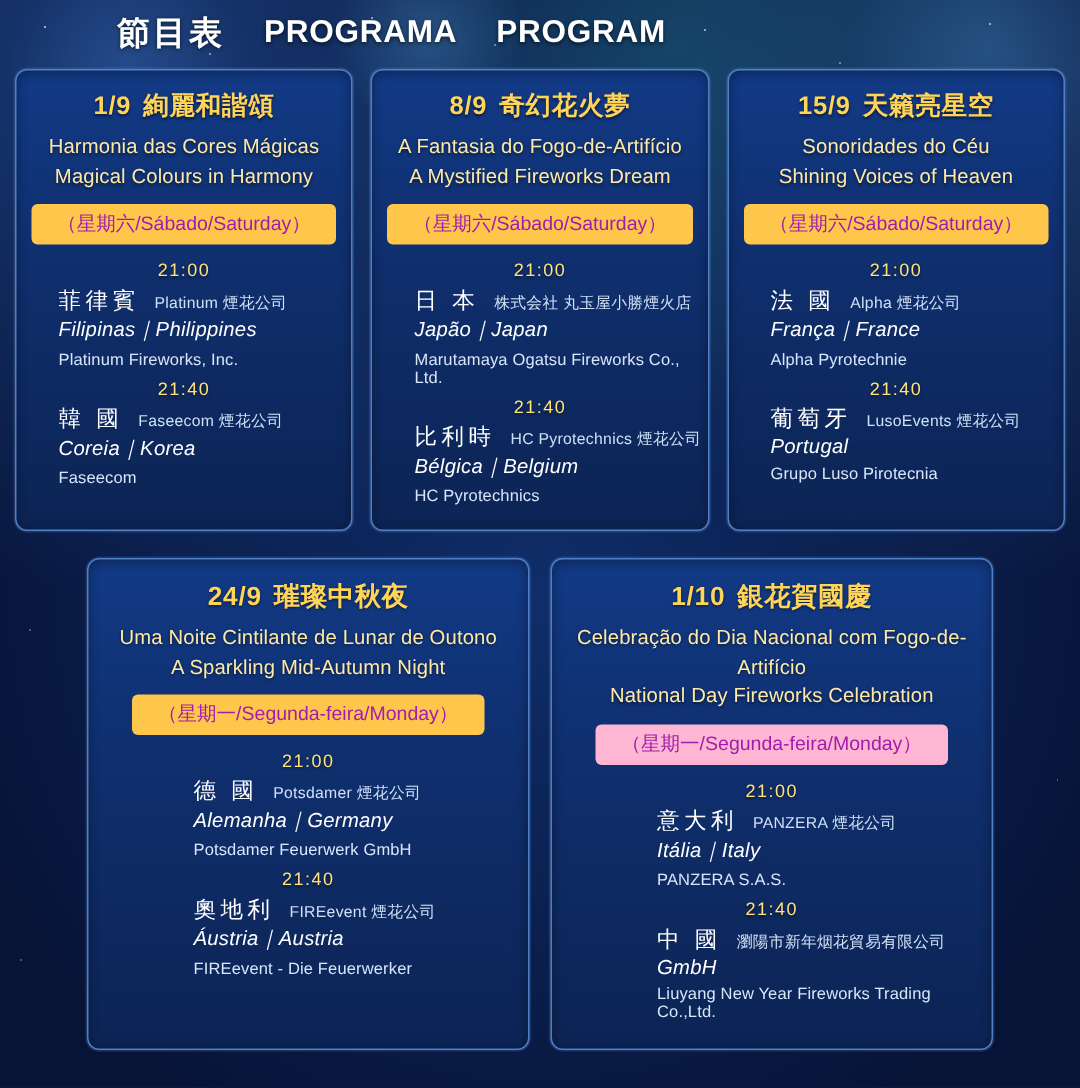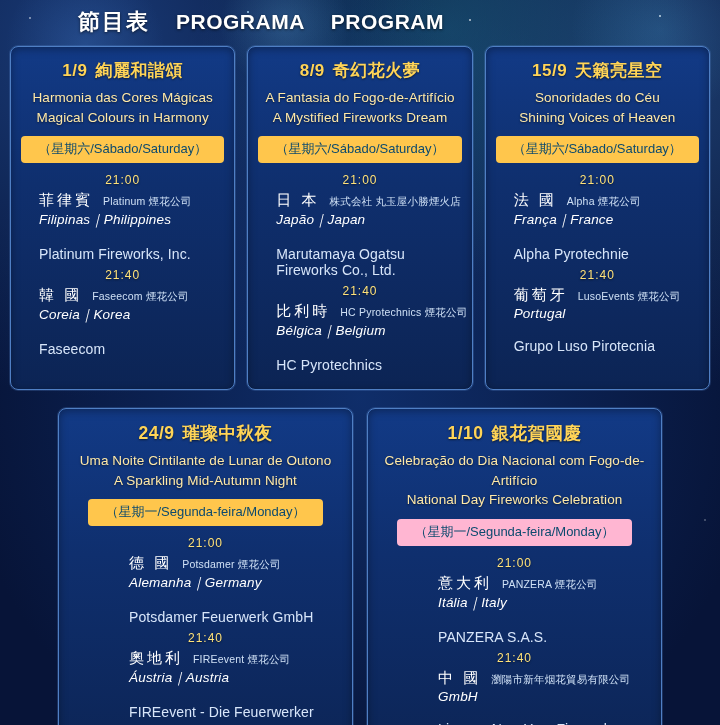--- a/index.html
+++ b/index.html
@@ -115,21 +115,21 @@
     line-height: 1.45;
     letter-spacing: .1px;
     text-shadow: 0 1px 2px rgba(0,0,0,.5);
   }
   .c-sub2 { margin-bottom: 9px; }
 
   .weekday {
     display: block;
     text-align: center;
     font-size: 13px;
-    color: #0c4a6e;
+    color: #a21caf;
     background: #ffc64c;
     border-radius: 4px;
     padding: 4px 0 5px 0;
     margin: 0 auto 10px auto;
     width: 100%;
     font-weight: 400;
   }
   .weekday.pink { background: #ffb6d2; }
 
   .slot { margin-bottom: 2px; }
@@ -162,23 +162,23 @@
   .c-pt-en {
     color: #ffffff;
     font-size: 13.5px;
     padding-left: 18px;
     margin-top: 1px;
     letter-spacing: .2px;
     font-style: italic;
   }
   .c-company {
     color: #d8e6fa;
-    font-size: 14px;
+    font-size: 11px;
     padding-left: 18px;
-    margin-top: 17px;
+    margin-top: 5px;
     letter-spacing: .1px;
   }
   .row-2 .country-line, .row-2 .c-pt-en, .row-2 .c-company { padding-left: 60px; }
   .row-2 .c-title { font-size: 17.5px; }
   .row-2 .weekday { width: 86%; }
 </style>
 </head>
 <body>
 
 <div class="bg">

